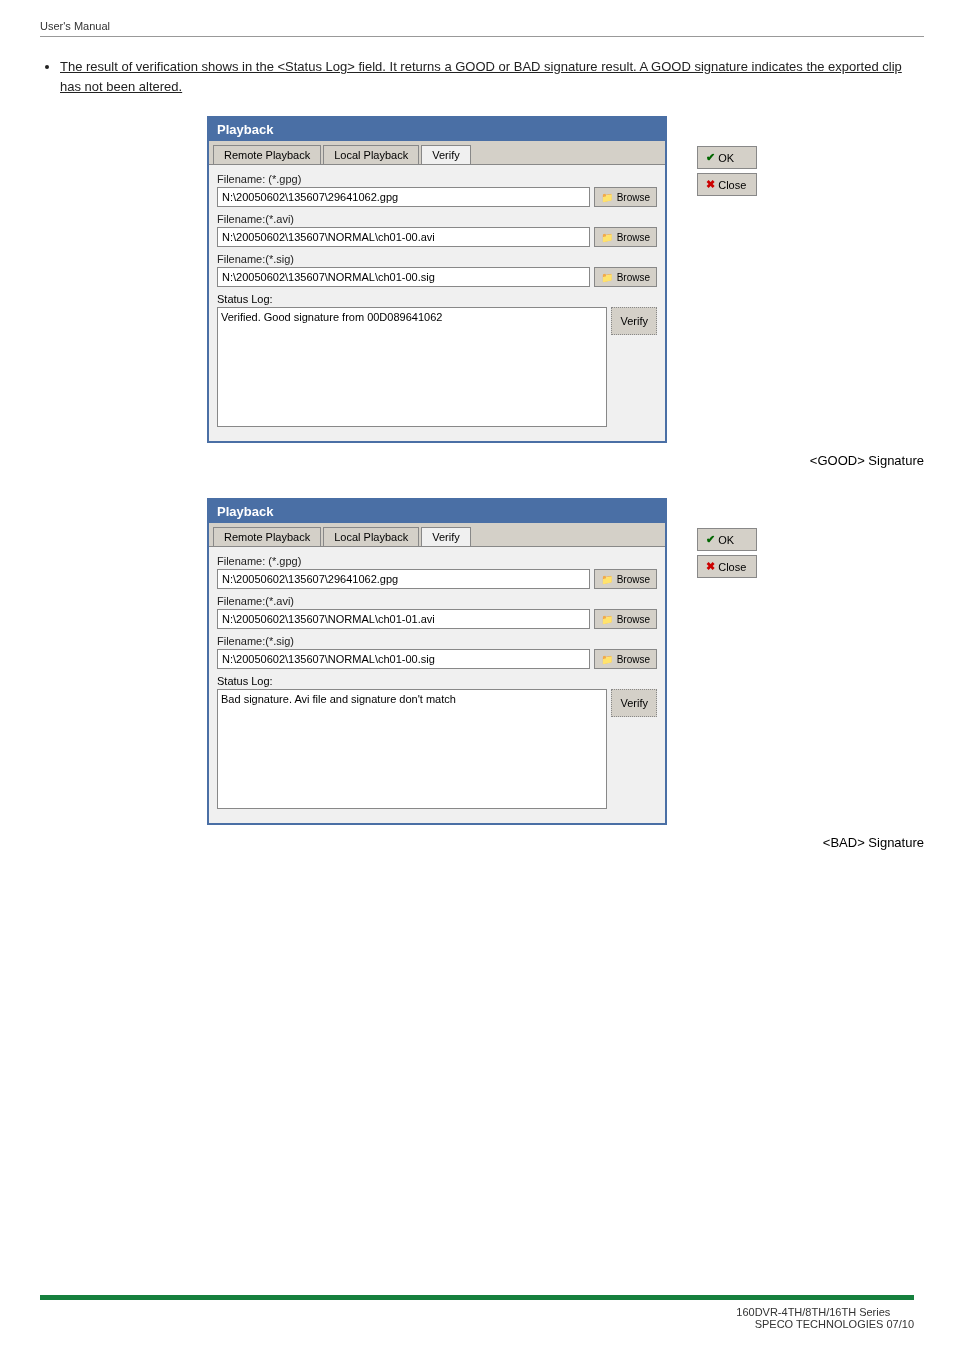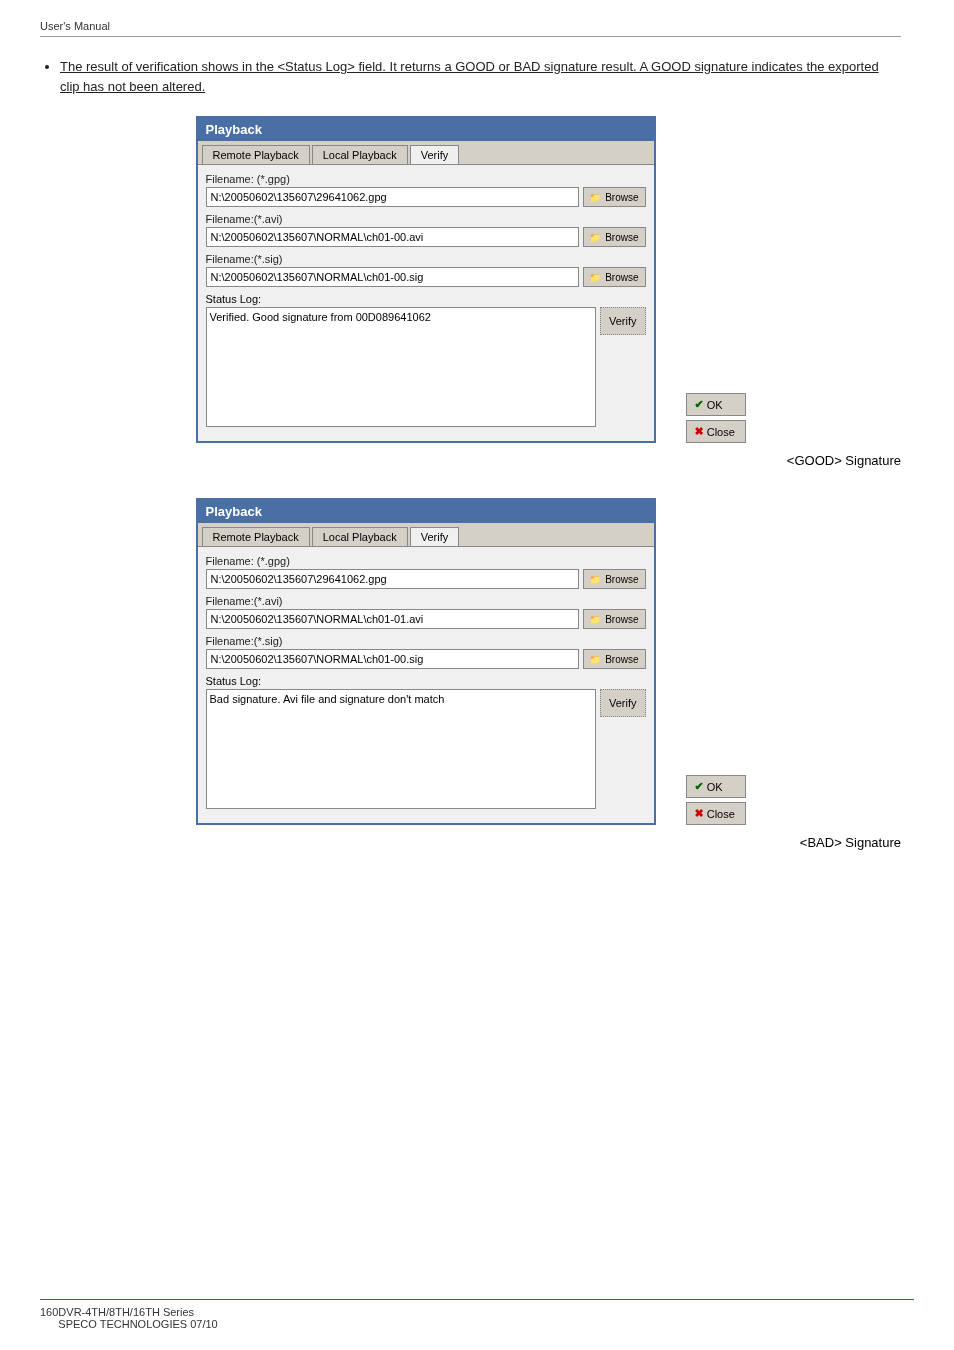--- a/index.html
+++ b/index.html
@@ -10,21 +10,21 @@
       width: 954px;
       min-height: 1350px;
       padding: 0;
     }
 
     .page-container {
       width: 954px;
       min-height: 1350px;
       background: #fff;
       position: relative;
-      padding: 20px 53px 40px 40px;
+      padding: 20px 30px 40px 40px;
     }
 
     .header-bar {
       border-bottom: 1px solid #999;
       padding-bottom: 4px;
       margin-bottom: 20px;
       font-size: 11px;
       color: #333;
     }
 
@@ -42,21 +42,21 @@
     }
 
     .dialog-wrapper {
       display: flex;
       justify-content: center;
       margin-bottom: 10px;
     }
 
     .dialog-outer {
       display: flex;
-      align-items: flex-end;
+      align-items: flex-start;
       gap: 24px;
     }
 
     .dialog-box {
       border: 2px solid #4a6fa5;
       background: #f0f0f0;
       width: 460px;
     }
 
     .dialog-title-bar {
@@ -189,24 +189,24 @@
       font-size: 13px;
       margin-bottom: 30px;
       margin-top: 6px;
     }
 
     .footer-bar {
       position: absolute;
       bottom: 20px;
       left: 40px;
       right: 40px;
-      border-top: 1px solid #15803d;
+      border-top: 5px solid #15803d;
       padding-top: 6px;
       display: flex;
-      justify-content: flex-start;
+      justify-content: flex-end;
       font-size: 11px;
       color: #333;
     }
 
     .checkmark-icon { color: #006600; font-weight: bold; }
     .cross-icon { color: #cc0000; font-weight: bold; }
     .folder-icon { font-size: 10px; }
   </style>
 </head>
 <body>

